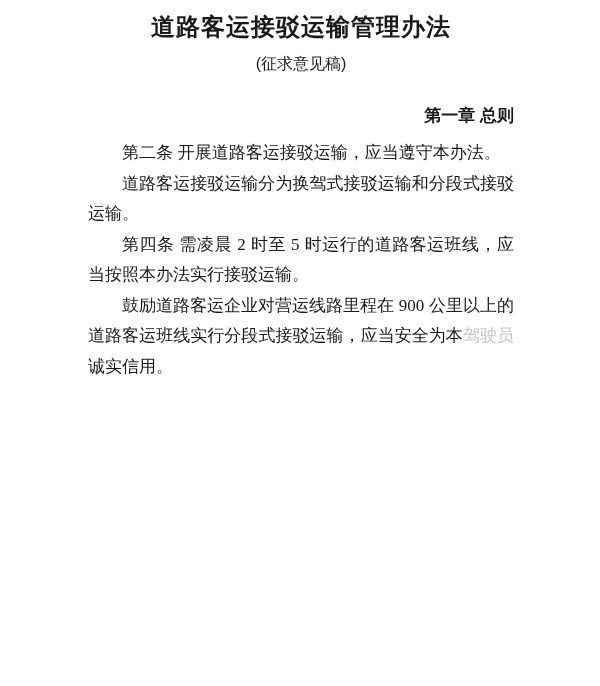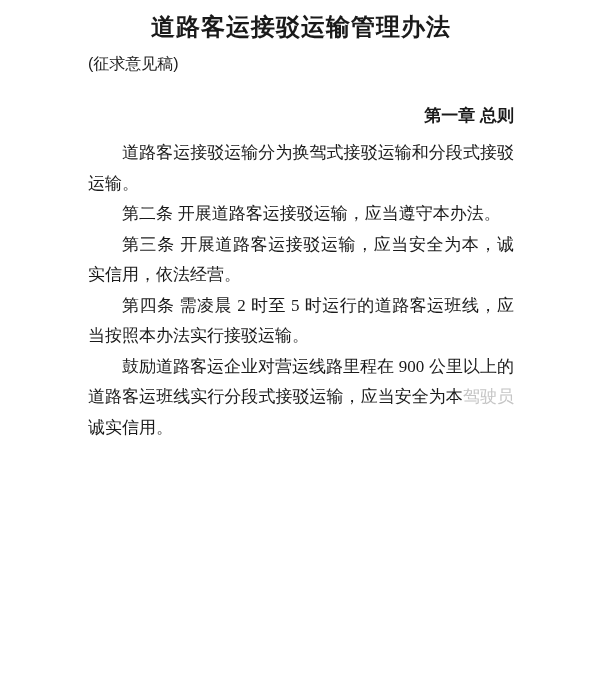--- a/index.html
+++ b/index.html
@@ -27,20 +27,21 @@
     font-size: 24px;
     font-weight: 700;
     text-align: center;
     margin: 4px 0 0 0;
     letter-spacing: 1px;
     line-height: 30px;
   }
   .doc-subtitle {
     font-size: 16px;
     font-weight: 400;
+    text-align: center;
     margin-top: 12px;
     line-height: 20px;
   }
   .doc-note {
     margin: 37px 0 0 0;
     font-size: 17px;
     line-height: 30.5px;
     text-indent: 2em;
     text-align: justify;
   }
@@ -64,19 +65,18 @@
   .seg-num { font-family: "Liberation Serif", serif; }
 </style>
 </head>
 <body>
 
 <div class="page">
   <h1 class="doc-title">道路客运接驳运输管理办法</h1>
   <div class="doc-subtitle">(征求意见稿)</div>
   <h2 class="chapter-heading">第一章 总则</h2>
   <div class="doc-body" id="paragraphs">
+      <p class="body-paragraph"><span class="seg-normal">第二条 开展道路客运接驳运输，应当遵守本办法。</span></p>
       <p class="body-paragraph"><span class="seg-normal">道路客运接驳运输分为换驾式接驳运输和分段式接驳运输。</span></p>
-      <p class="body-paragraph"><span class="seg-normal">第二条 开展道路客运接驳运输，应当遵守本办法。</span></p>
-      <p class="body-paragraph"><span class="seg-normal">第三条 开展道路客运接驳运输，应当安全为本，诚实信用，依法经营。</span></p>
       <p class="body-paragraph"><span class="seg-normal">第四条 需凌晨 </span><span class="seg-num">2</span><span class="seg-normal"> 时至 </span><span class="seg-num">5</span><span class="seg-normal"> 时运行的道路客运班线，应当按照本办法实行接驳运输。</span></p>
       <p class="body-paragraph"><span class="seg-normal">鼓励道路客运企业对营运线路里程在 </span><span class="seg-num">900</span><span class="seg-normal"> 公里以上的道路客运班线实行分段式接驳运输，应当安全为本</span><span class="seg-deleted">驾驶员</span><span class="seg-normal">诚实信用。</span></p>
     </div>
 </div>
 
 </body></html>

